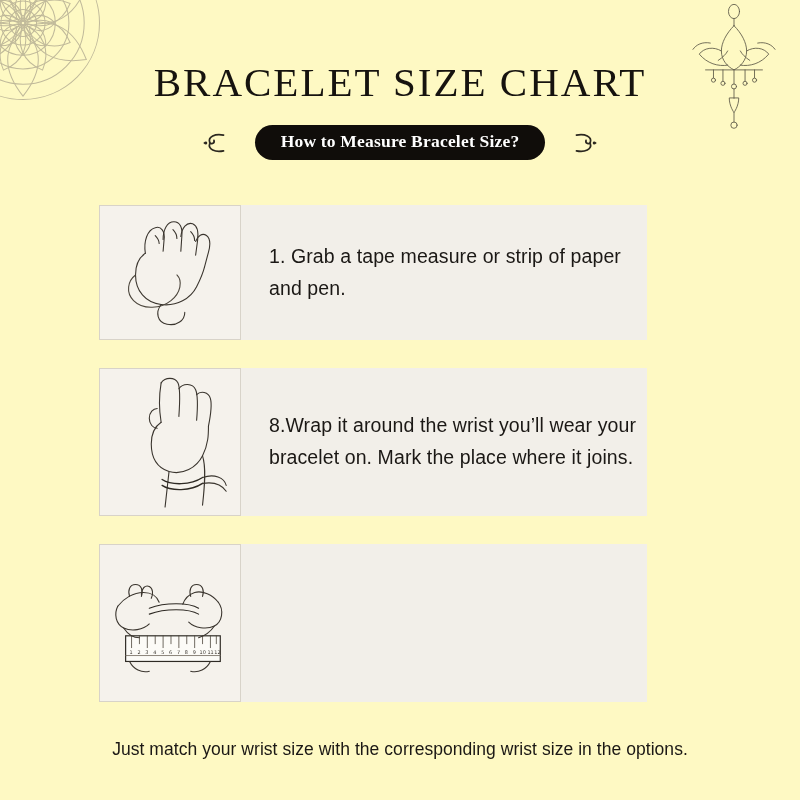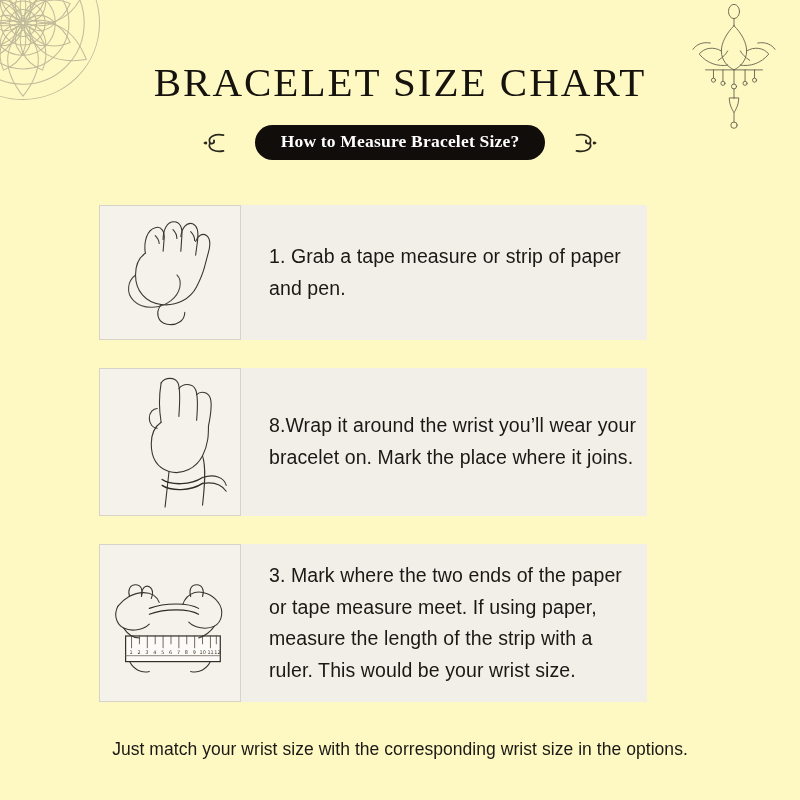--- a/index.html
+++ b/index.html
@@ -305,20 +305,19 @@
                 <text x="116" y="110">12</text>
             </g>
 
             <path d="M24 84 C28 90 34 94 40 94"></path>
             <path d="M116 82 C112 88 106 92 100 94"></path>
             <path d="M30 118 C34 126 42 130 50 128"></path>
             <path d="M112 118 C108 126 100 130 92 128"></path>
           </g>
         </svg>
       </div>
-      <div class="step-text">3. Mark where the two ends of the paper or tape measure meet. If using paper, measure the length of the strip with a ruler. This would be your wrist size.</div>
     </div>
 
   </div>
 
   <div class="footer">Just match your wrist size with the corresponding wrist size in the options.</div>
 
 </div>
 
 </body></html>

